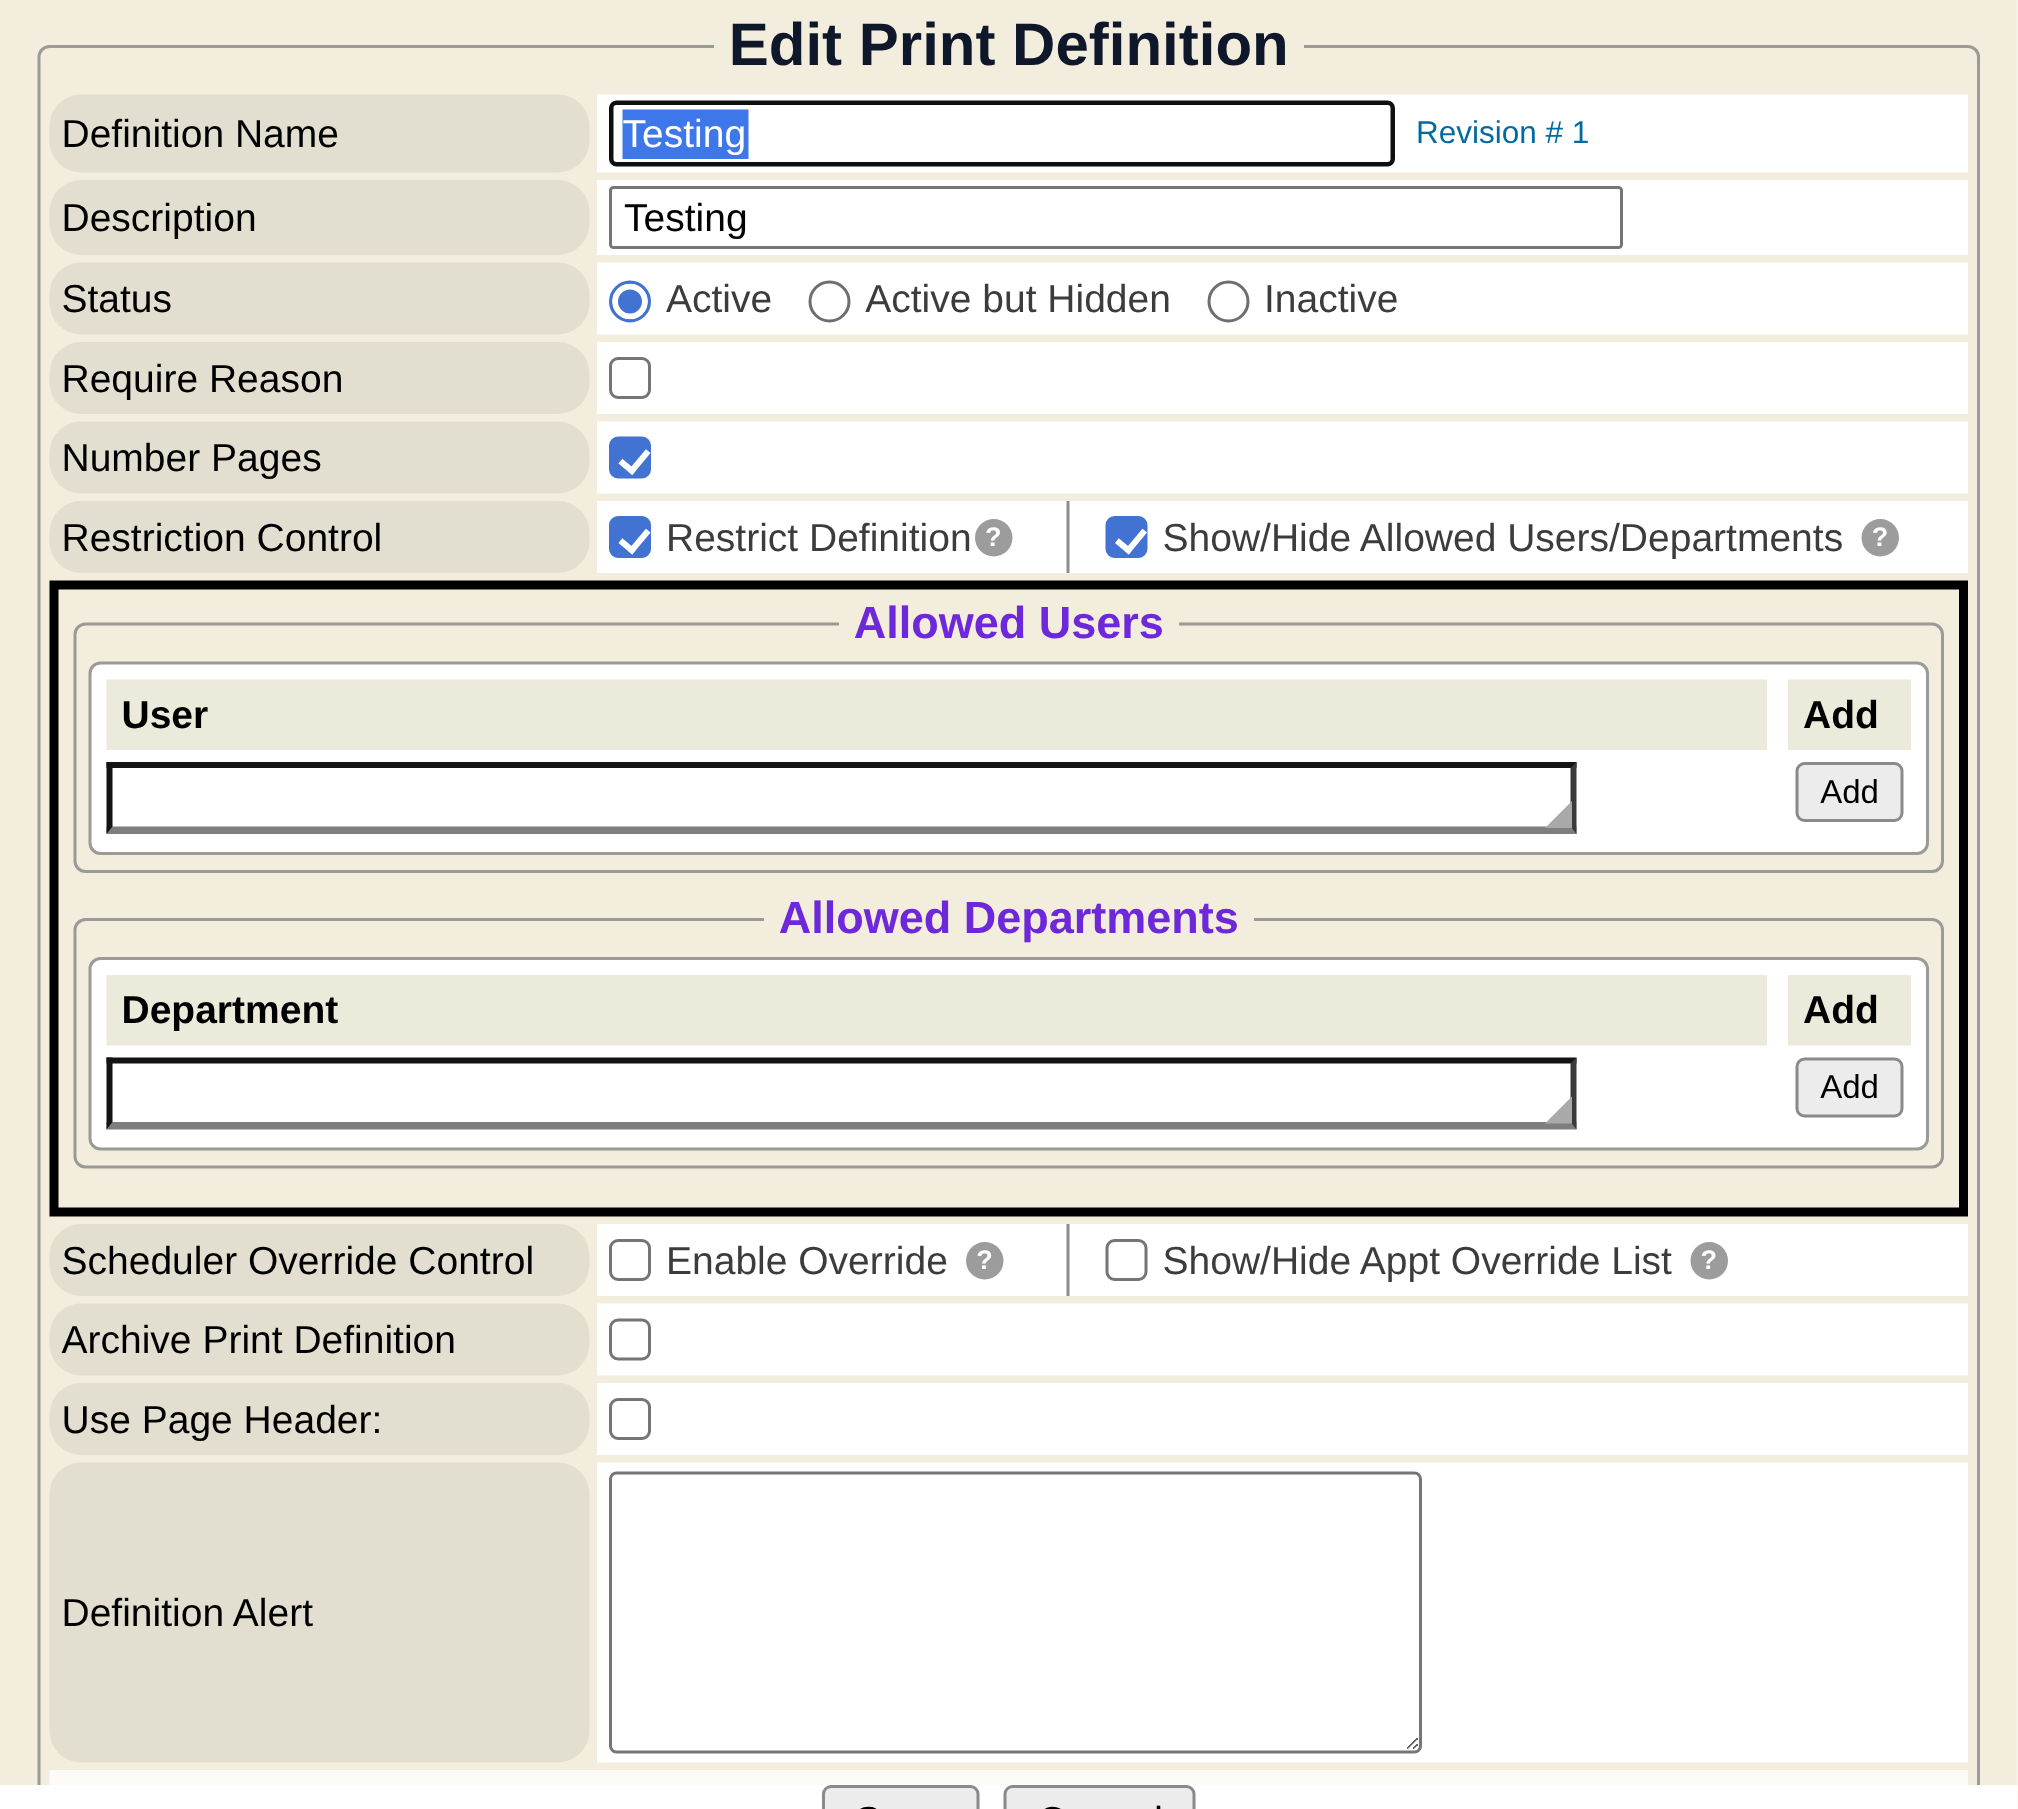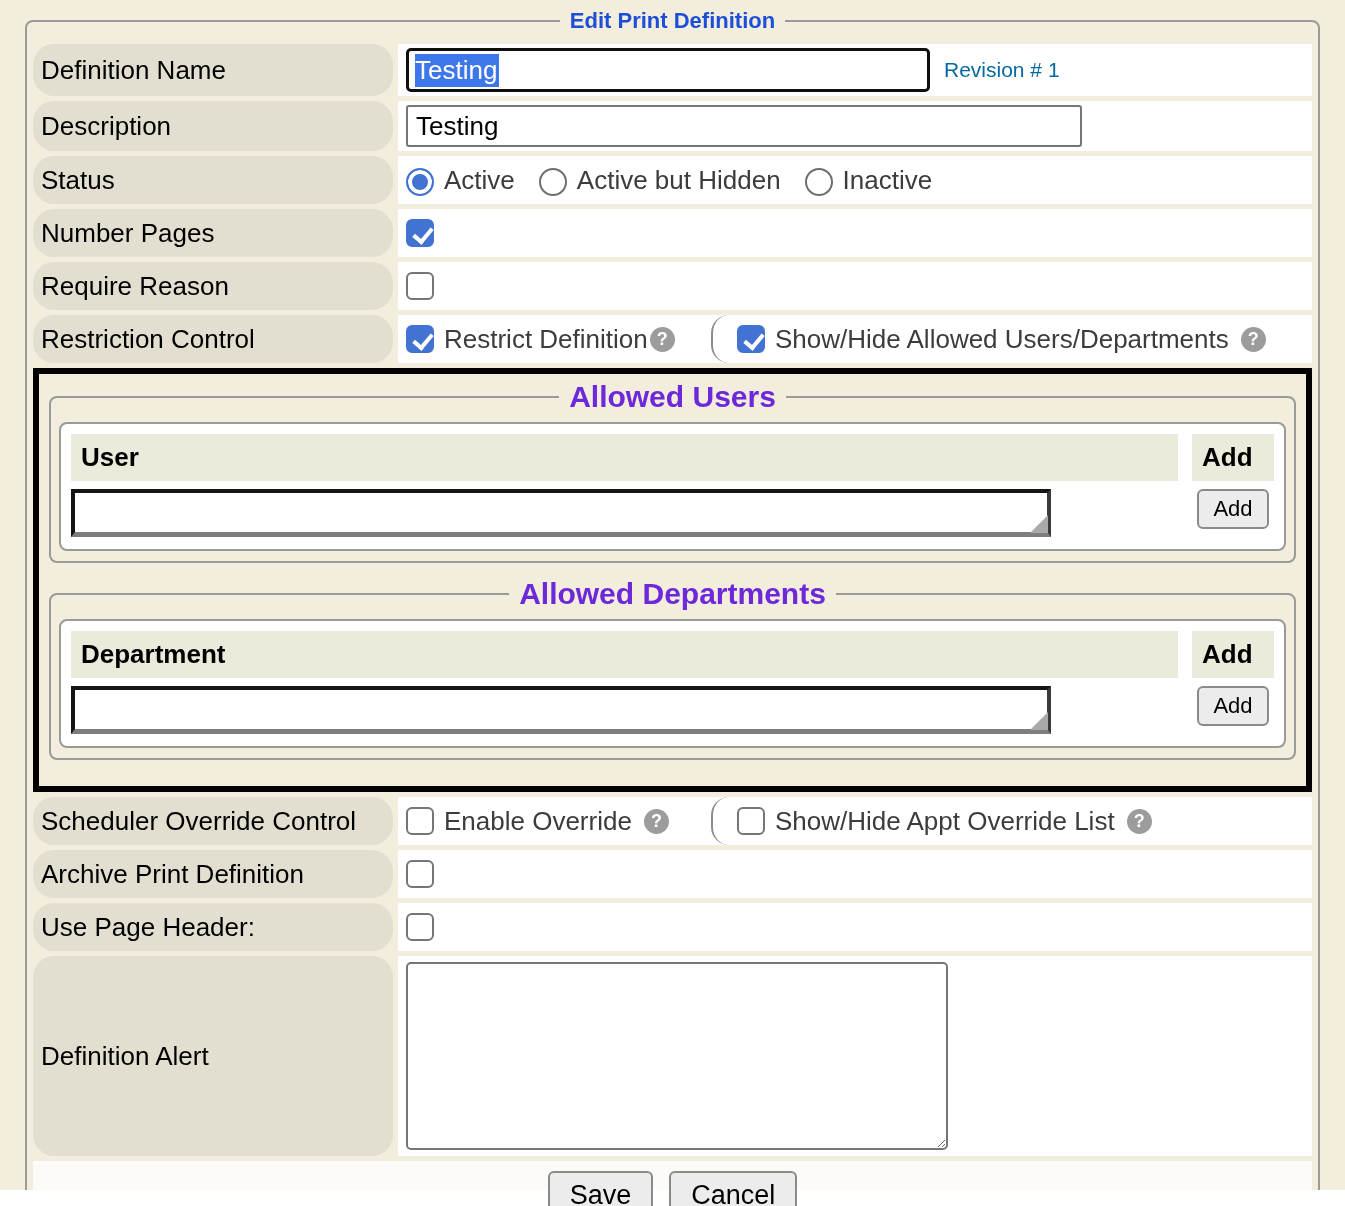--- a/index.html
+++ b/index.html
@@ -13,42 +13,42 @@
     background:#f2eddc;
     padding-top:8px;
   }
   
   fieldset.main {
     margin:0 25px; border:2px solid #9a9a96; border-radius:8px;
     padding:10px 6px 0 6px; background:#f2eddc;
   }
   fieldset.main > legend {
     margin:0 auto; padding:0 10px;
-    font-size:22px; font-weight:bold; color:#1d4ed8;
+    font-size:40px; font-weight:bold; color:#0f172a;
   }
   legend.inner {
     margin:0 auto; padding:0 10px;
     font-size:30px; font-weight:bold; color:#6d28d9;
   }
   
   .row { display:flex; margin-bottom:5px; }
   .cell { min-height:48px; }
   .cell.label {
     flex:0 0 360px; background:#e3dfd0; color:#000;
     font-size:26px; display:flex; align-items:center;
     padding:6px 6px 6px 8px; margin-right:5px;border-radius:21px;
   }
   .cell.content {
     flex:1; background:#ffffff; display:flex; align-items:center;
     padding:4px 8px; font-size:26px; color:#3c3c3c;
   }
   .cell.content.split { padding:0; align-items:stretch; }
   .subcell { display:flex; align-items:center; padding:6px 8px; }
   .subcell.first { flex:0 0 313px; }
-  .subcell.second { flex:1; border-left:2px solid #8d8d8d; padding-left:24px;border-radius:18px; }
+  .subcell.second { flex:1; border-left:2px solid #8d8d8d; padding-left:24px; }
   
   .text-input {
     height:44px; background:#fff; font-size:26px; color:#000;
     display:flex; align-items:center; padding:0 6px;
   }
   .input-focused {
     width:524px; border:3px solid #0f0f0f; border-radius:5px;
   }
   .selection { background:#3d77ea; color:#ffffff; padding:1px 2px 1px 0; }
   input.plain {
@@ -176,30 +176,30 @@
           <span class="radio-label">Active</span>
           <span class="radio"></span>
           <span class="radio-label">Active but Hidden</span>
           <span class="radio"></span>
           <span class="radio-label">Inactive</span>
         </div>
       </div>
     </div>
 
     <div class="row">
+      <div class="cell label">Require Reason</div>
+      <div class="cell content">
+        <span class="cb"></span>
+      </div>
+    </div>
+
+    <div class="row">
       <div class="cell label">Number Pages</div>
       <div class="cell content">
         <span class="cb checked"></span>
-      </div>
-    </div>
-
-    <div class="row">
-      <div class="cell label">Require Reason</div>
-      <div class="cell content">
-        <span class="cb"></span>
       </div>
     </div>
 
     <div class="row">
       <div class="cell label">Restriction Control</div>
       <div class="cell content split">
         <div class="subcell first">
           <span class="cb checked"></span>
           <span class="cb-text">Restrict Definition</span>
           <span class="help tight">?</span>

